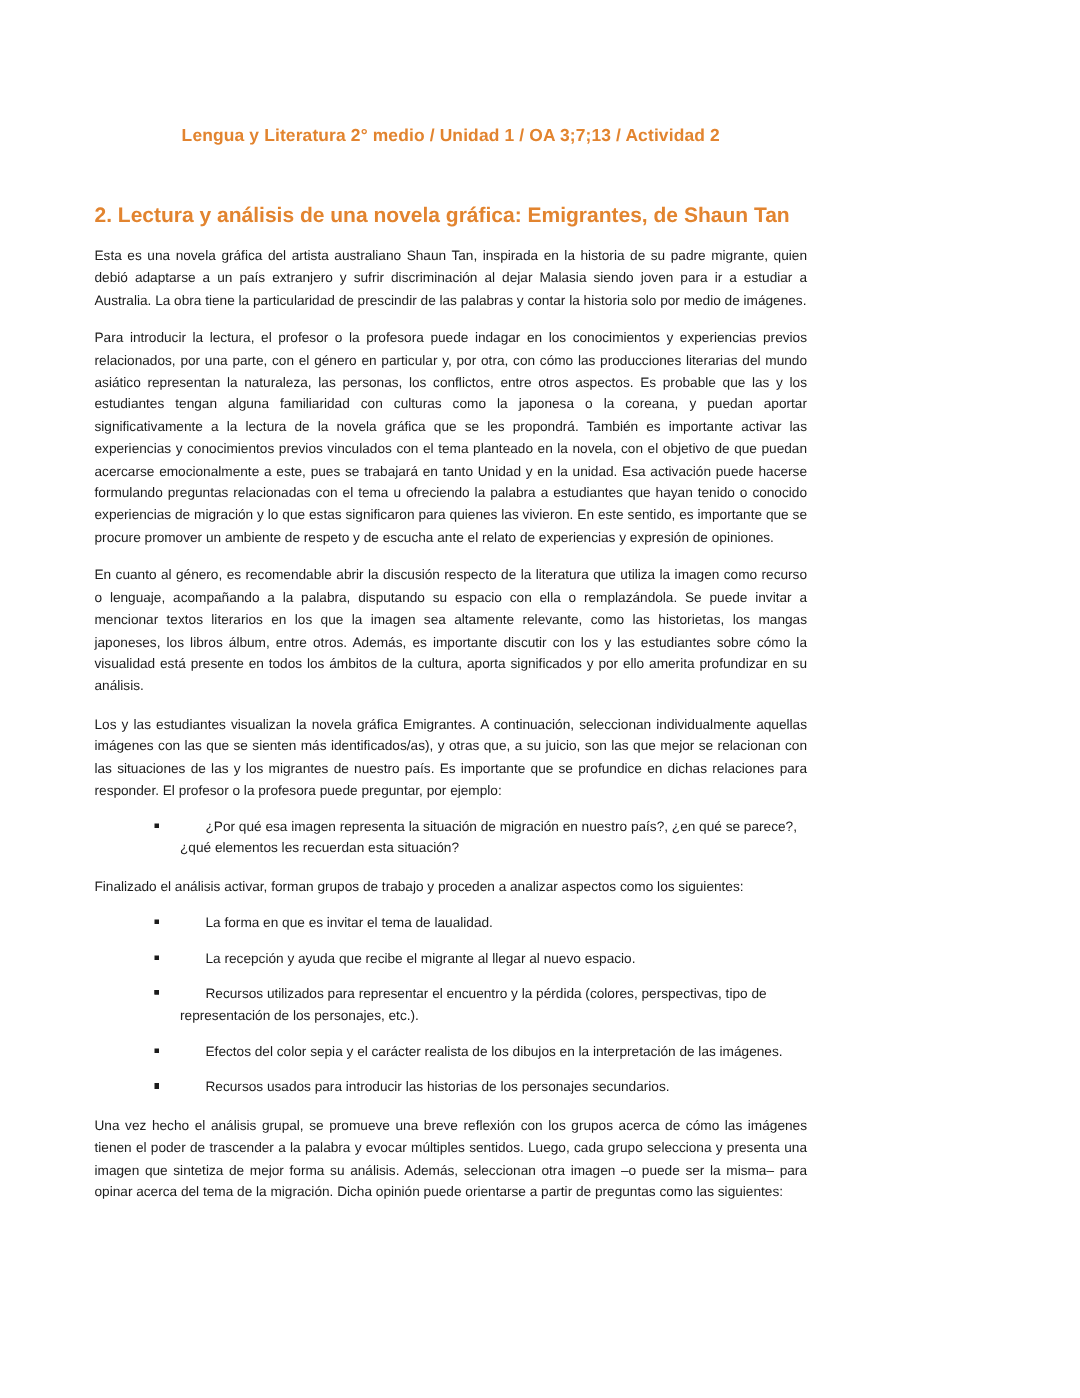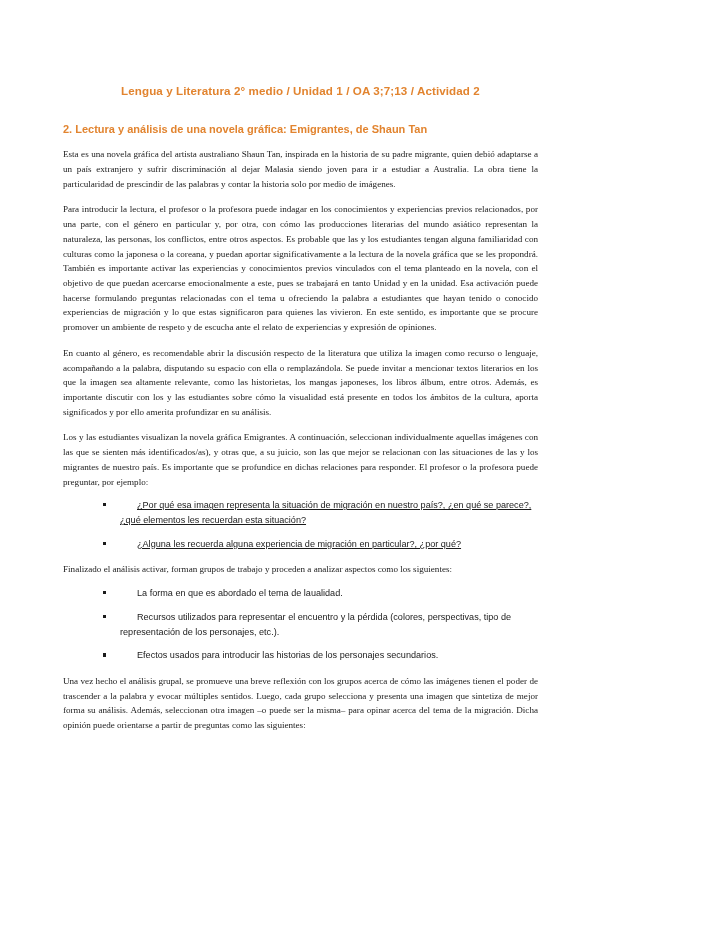--- a/index.html
+++ b/index.html
@@ -25,32 +25,31 @@
     text-align: center;
     color: #E2842F;
     font-size: 11.6px;
     font-weight: bold;
     letter-spacing: 0.1px;
     padding-top: 84px;
     line-height: 1.2;
   }
   .section-heading {
     color: #E2842F;
-    font-size: 11px;
+    font-size: 14px;
     font-weight: bold;
-    margin-top: 24px;
+    margin-top: 36px;
     line-height: 1.3;
   }
   p.body-text {
     font-size: 9.1px;
     color: #1b1b1b;
     line-height: 1.62;
     text-align: justify;
     margin: 11px 0 0 0;
-    font-family: Liberation Serif, serif;
   }
   ul.bullets {
     list-style: none;
     margin: 9px 0 0 0;
     padding: 0;
   }
   ul.bullets > li {
     position: relative;
     font-size: 9.1px;
     color: #1b1b1b;
@@ -63,21 +62,21 @@
   ul.bullets > li:last-child { margin-bottom: 0; }
   ul.bullets > li .bullet-marker {
     position: absolute;
     left: 40px;
     top: 5px;
     width: 3.2px;
     height: 3.2px;
     background: #1b1b1b;
     text-indent: 0;
   }
-  .q-list > li { padding-left: 57px; text-indent: 17px; text-decoration: underline; }
+  .q-list > li { padding-left: 57px; text-indent: 17px; }
 </style>
 </head>
 <body>
 
 <div class="page">
 
   <div class="doc-title">Lengua y Literatura 2° medio / Unidad 1 / OA 3;7;13 / Actividad 2</div>
 
   <div class="section-heading">2. Lectura y análisis de una novela gráfica: Emigrantes, de Shaun Tan</div>
 
@@ -86,40 +85,40 @@
   <p class="body-text">Para introducir la lectura, el profesor o la profesora puede indagar en los conocimientos y experiencias previos relacionados, por una parte, con el género en particular y, por otra, con cómo las producciones literarias del mundo asiático representan la naturaleza, las personas, los conflictos, entre otros aspectos. Es probable que las y los estudiantes tengan alguna familiaridad con culturas como la japonesa o la coreana, y puedan aportar significativamente a la lectura de la novela gráfica que se les propondrá. También es importante activar las experiencias y conocimientos previos vinculados con el tema planteado en la novela, con el objetivo de que puedan acercarse emocionalmente a este, pues se trabajará en tanto Unidad y en la unidad. Esa activación puede hacerse formulando preguntas relacionadas con el tema u ofreciendo la palabra a estudiantes que hayan tenido o conocido experiencias de migración y lo que estas significaron para quienes las vivieron. En este sentido, es importante que se procure promover un ambiente de respeto y de escucha ante el relato de experiencias y expresión de opiniones.</p>
 
   <p class="body-text">En cuanto al género, es recomendable abrir la discusión respecto de la literatura que utiliza la imagen como recurso o lenguaje, acompañando a la palabra, disputando su espacio con ella o remplazándola. Se puede invitar a mencionar textos literarios en los que la imagen sea altamente relevante, como las historietas, los mangas japoneses, los libros álbum, entre otros. Además, es importante discutir con los y las estudiantes sobre cómo la visualidad está presente en todos los ámbitos de la cultura, aporta significados y por ello amerita profundizar en su análisis.</p>
 
   <p class="body-text">Los y las estudiantes visualizan la novela gráfica Emigrantes. A continuación, seleccionan individualmente aquellas imágenes con las que se sienten más identificados/as), y otras que, a su juicio, son las que mejor se relacionan con las situaciones de las y los migrantes de nuestro país. Es importante que se profundice en dichas relaciones para responder. El profesor o la profesora puede preguntar, por ejemplo:</p>
 
   <ul class="bullets q-list">
     <li>
       <span class="bullet-marker"></span><span>¿Por qué esa imagen representa la situación de migración en nuestro país?, ¿en qué se parece?, ¿qué elementos les recuerdan esta situación?</span>
     </li>
-    <li>
-      <span class="bullet-marker"></span><span>¿Alguna les recuerda alguna experiencia de migración en particular?, ¿por qué?</span>
-    </li>
   </ul>
 
   <p class="body-text">Finalizado el análisis activar, forman grupos de trabajo y proceden a analizar aspectos como los siguientes:</p>
 
   <ul class="bullets">
     <li>
-      <span class="bullet-marker"></span><span>La forma en que es abordado el tema de laualidad.</span>
+      <span class="bullet-marker"></span><span>La forma en que es invitar el tema de laualidad.</span>
+    </li>
+    <li>
+      <span class="bullet-marker"></span><span>La recepción y ayuda que recibe el migrante al llegar al nuevo espacio.</span>
     </li>
     <li>
       <span class="bullet-marker"></span>
     </li>
     <li>
       <span class="bullet-marker"></span><span>Recursos utilizados para representar el encuentro y la pérdida (colores, perspectivas, tipo de representación de los personajes, etc.).</span>
     </li>
     <li>
-      <span class="bullet-marker"></span>
+      <span class="bullet-marker"></span><span>Efectos del color sepia y el carácter realista de los dibujos en la interpretación de las imágenes.</span>
     </li>
     <li>
-      <span class="bullet-marker"></span><span>Efectos usados para introducir las historias de los personajes secundarios.</span>
+      <span class="bullet-marker"></span><span>Recursos usados para introducir las historias de los personajes secundarios.</span>
     </li>
   </ul>
 
   <p class="body-text">Una vez hecho el análisis grupal, se promueve una breve reflexión con los grupos acerca de cómo las imágenes tienen el poder de trascender a la palabra y evocar múltiples sentidos. Luego, cada grupo selecciona y presenta una imagen que sintetiza de mejor forma su análisis. Además, seleccionan otra imagen –o puede ser la misma– para opinar acerca del tema de la migración. Dicha opinión puede orientarse a partir de preguntas como las siguientes:</p>
 
 </div>
 
 </body></html>

